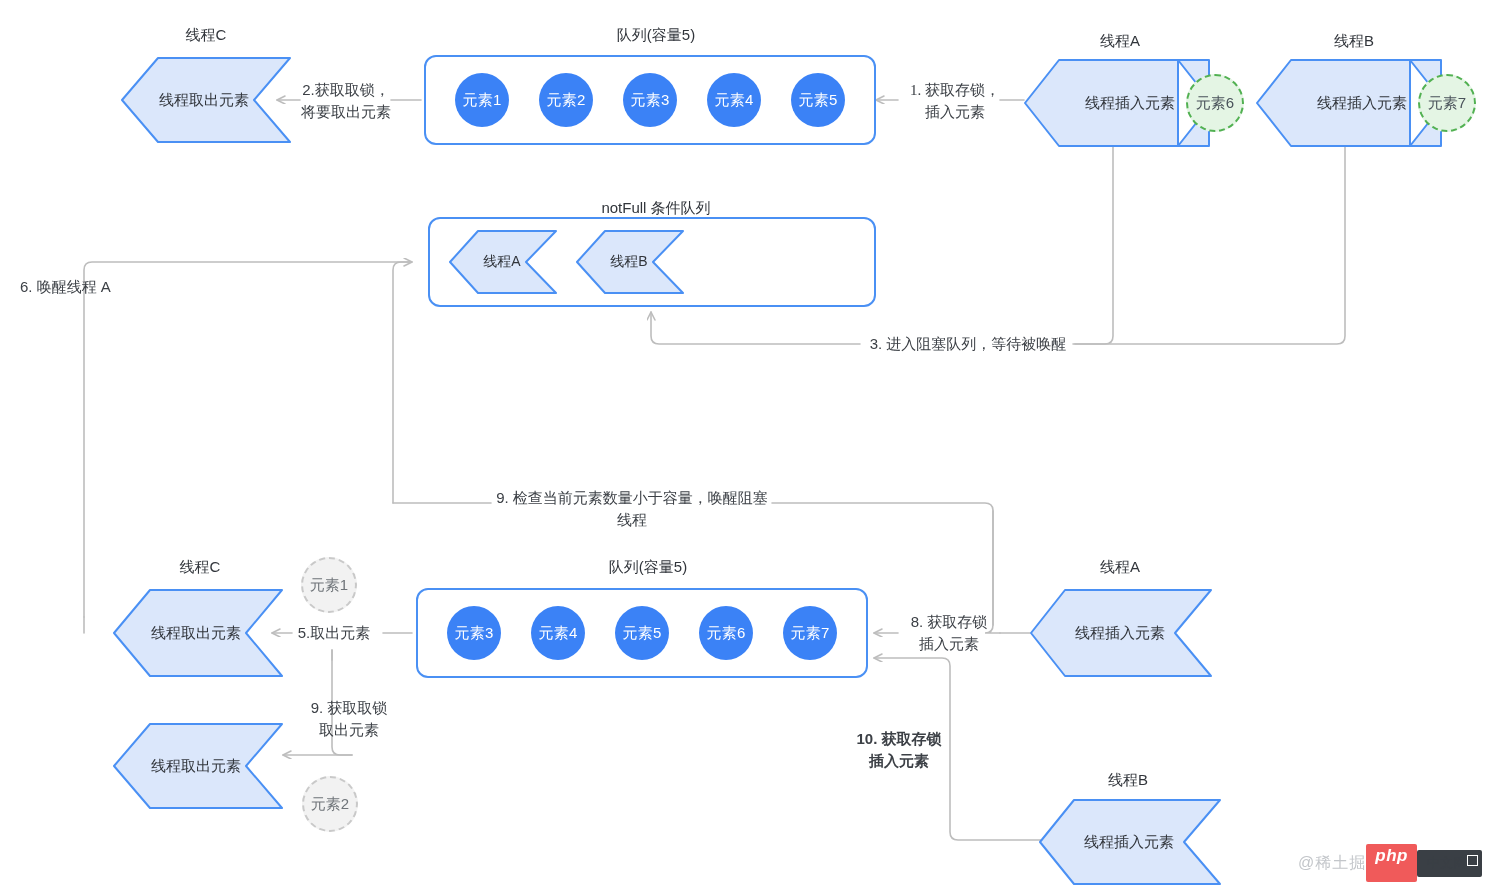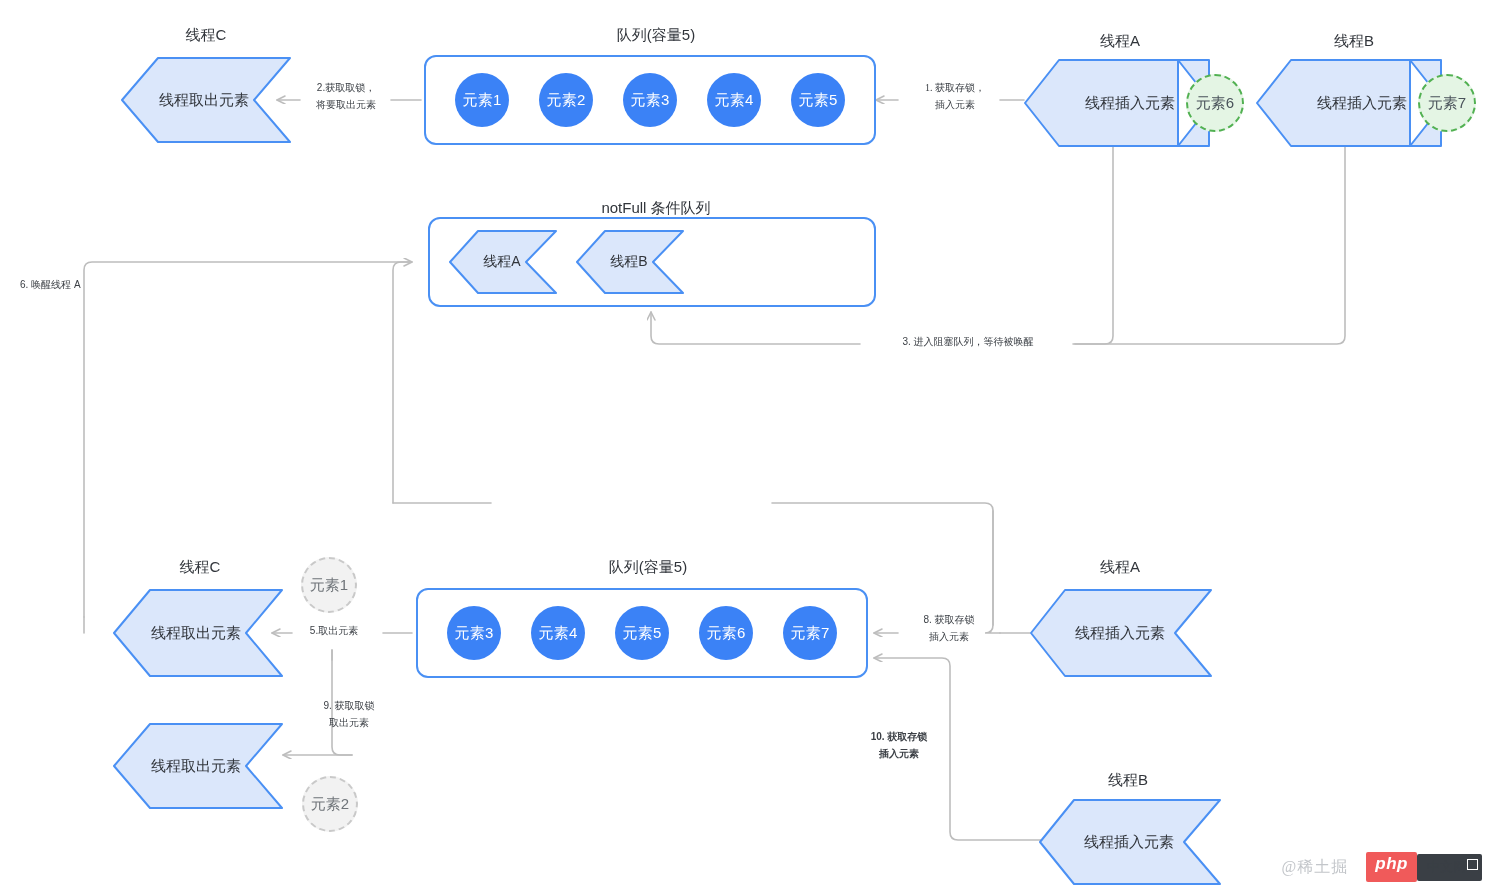--- a/index.html
+++ b/index.html
@@ -55,39 +55,39 @@
   .chev .chev-label{
     position:absolute;left:0;top:0;width:100%;height:100%;
     display:flex;align-items:center;justify-content:center;
     font-size:15px;color:#31353b;white-space:nowrap;
     pointer-events:none;
   }
   .chev.small .chev-label{font-size:14px;}
 
   
   .edge-label{
-    position:absolute;font-size:10px;color:#3c4046;
-    line-height:17px;text-align:center;white-space:pre-line;
+    position:absolute;font-size:15px;color:#3c4046;
+    line-height:22px;text-align:center;white-space:pre-line;
   }
 
   
   .title{
     position:absolute;font-size:15px;color:#31353b;
     white-space:nowrap;text-align:center;
   }
 
   
   .wm{
     position:absolute;right:8px;bottom:10px;
     display:flex;align-items:center;gap:0;
   }
-  .wm-user{font-size:16px;color:#c3c6ca;margin-right:18px;letter-spacing:1px;font-family:Liberation Serif, serif;}
+  .wm-user{font-size:16px;color:#c3c6ca;margin-right:0;letter-spacing:1px;}
   .wm-php{
     background:#f05a5a;color:#ffffff;font-style:italic;font-weight:bold;
-    font-size:17px;padding:2px 9px 8px 9px;border-radius:2px;letter-spacing:.5px;
+    font-size:17px;padding:2px 9px 16px 9px;border-radius:2px;letter-spacing:.5px;
   }
   .wm-dark{
     background:#3a3f45;color:#3a3f45;font-size:13px;
     padding:4px 16px 5px 10px;border-radius:2px;position:relative;
   }
   .wm-dark::after{
     content:"";position:absolute;right:4px;top:5px;width:9px;height:9px;
     border:1.5px solid #ffffff;
   }
 </style>
@@ -212,20 +212,22 @@
     <svg width="108" height="62" viewBox="0 0 108 62">
       <polygon points="30,0 108,0 78,31 108,62 30,62 2,31" fill="#dbe7fb" stroke="#4a90f4" stroke-width="2" stroke-linejoin="round"></polygon>
     </svg>
     <span class="chev-label" style="padding-right:16px;">线程B</span>
   </div>
 
   <div class="edge-label" style="left:863px;top:333px;width:210px;">3. 进入阻塞队列，等待被唤醒</div>
 
   <div class="edge-label" style="left:20px;top:276px;width:130px;text-align:left;">6. 唤醒线程 A</div>
 
+  <div class="edge-label" style="left:490px;top:487px;width:284px;">9. 检查当前元素数量小于容量，唤醒阻塞
+线程</div>
 
   <div class="title caption" style="left:130px;top:558px;width:140px;">线程C</div>
 
   <div class="chev" style="left:110px;top:590px;width:172px;height:86px;">
     <svg width="172" height="86" viewBox="0 0 172 86">
       <polygon points="40,0 172,0 136,43 172,86 40,86 4,43" fill="#dbe7fb" stroke="#4a90f4" stroke-width="2" stroke-linejoin="round"></polygon>
     </svg>
     <span class="chev-label" style="padding-right:20px;">线程取出元素</span>
   </div>
 

